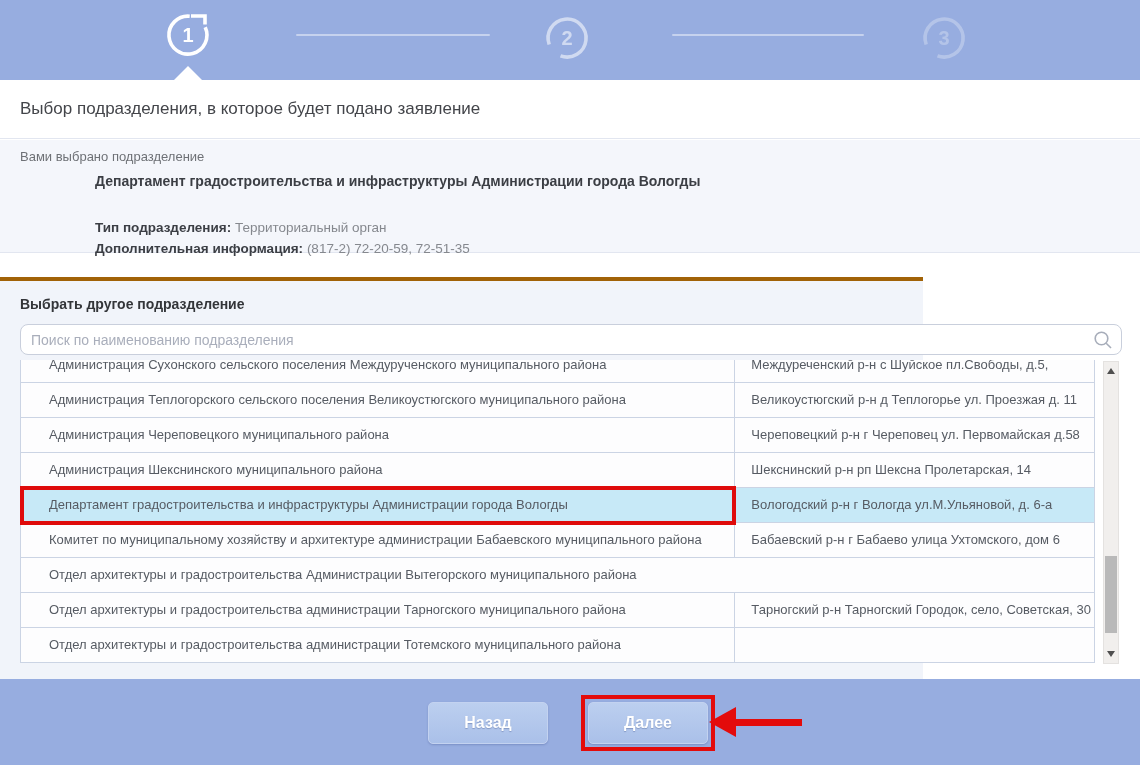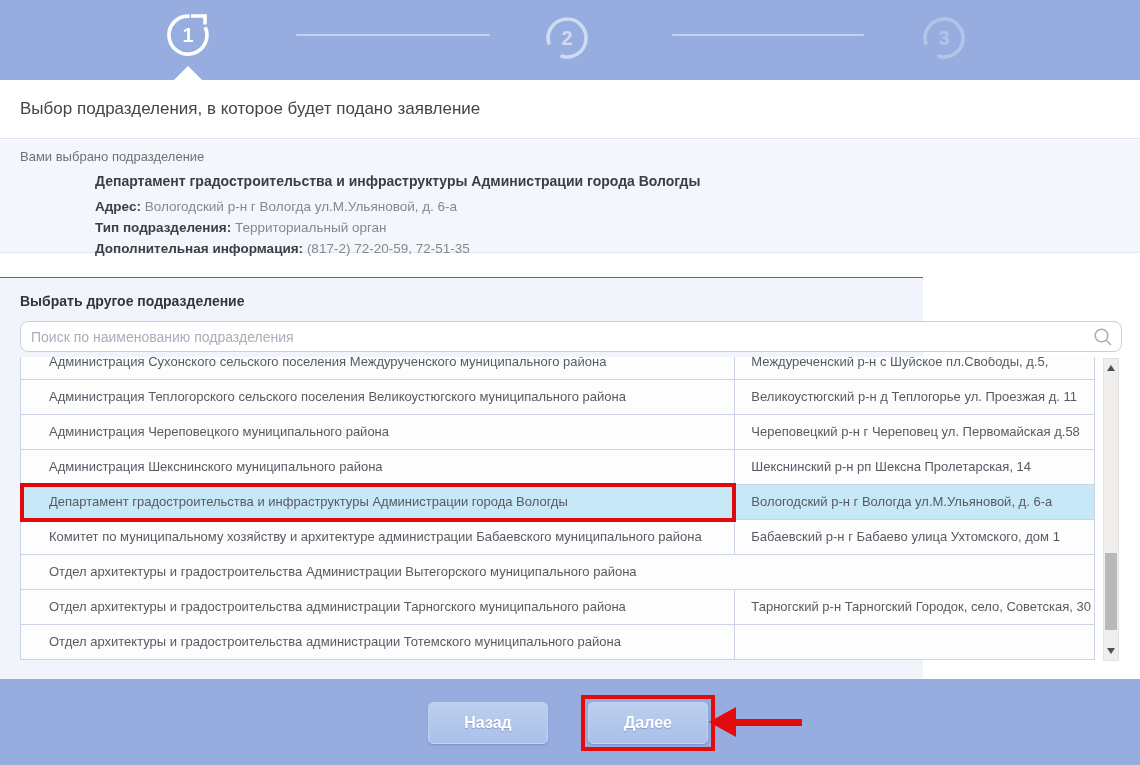--- a/index.html
+++ b/index.html
@@ -25,21 +25,21 @@
 
   
   .info-section { position:absolute; left:0; top:140px; width:1140px; height:113px; background:#f4f6fb; border-bottom:1px solid #e2e6f0; }
   .info-intro { position:absolute; left:20px; top:9px; font-size:13px; color:#6e7176; }
   .info-name  { position:absolute; left:95px; top:33px; font-size:14px; font-weight:bold; color:#3b3e44; }
   .info-line  { position:absolute; left:95px; font-size:13.5px; color:#85888e; }
   .info-line b { color:#3b3e44; }
   .il1 { top:59px; } .il2 { top:80px; } .il3 { top:101px; }
 
   
-  .select-section { position:absolute; left:0; top:277px; width:923px; height:402px; background:#f1f4fa; border-top:1px solid #a16207; }
+  .select-section { position:absolute; left:0; top:277px; width:923px; height:402px; background:#f1f4fa; border-top:4px solid #a16207; }
   .select-heading { position:absolute; left:20px; top:15px; font-size:14px; font-weight:bold; color:#333539; }
   .search-wrap { position:absolute; left:20px; top:43px; width:1102px; height:31px; }
   .search-input { width:100%; height:100%; border:1px solid #c9cfdc; border-radius:8px; background:#ffffff;
                   padding:0 34px 0 10px; font-size:14px; color:#555; font-family:"Liberation Sans", sans-serif; }
   .search-input::placeholder { color:#a9aebb; }
   .search-icon { position:absolute; right:8px; top:5px; }
 
   
   .table-wrap { position:absolute; left:20px; top:79px; width:1075px; height:303px; overflow:hidden;
                 border-left:1px solid #cbd4e4; border-right:1px solid #cbd4e4; background:#fdfdfe; }
@@ -99,24 +99,20 @@
     <div class="notch"></div>
   </div>
 
   <div class="title-section">
     <div class="page-title">Выбор подразделения, в которое будет подано заявление</div>
   </div>
 
   <div class="info-section">
     <div class="info-intro">Вами выбрано подразделение</div>
     <div class="info-name">Департамент градостроительства и инфраструктуры Администрации города Вологды</div>
-    <div class="info-line il1">
-      <b>Адрес:</b>
-      <span>Вологодский р-н г Вологда ул.М.Ульяновой, д. 6-а</span>
-    </div>
     <div class="info-line il2">
       <b>Тип подразделения:</b>
       <span>Территориальный орган</span>
     </div>
     <div class="info-line il3">
       <b>Дополнительная информация:</b>
       <span>(817-2) 72-20-59, 72-51-35</span>
     </div>
   </div>
 
@@ -148,21 +144,21 @@
           <div class="trow">
             <div class="cell name">Администрация Шекснинского муниципального района</div>
             <div class="cell addr">Шекснинский р-н рп Шексна Пролетарская, 14</div>
           </div>
           <div class="trow selected">
             <div class="cell name">Департамент градостроительства и инфраструктуры Администрации города Вологды</div>
             <div class="cell addr">Вологодский р-н г Вологда ул.М.Ульяновой, д. 6-а</div>
           </div>
           <div class="trow">
             <div class="cell name">Комитет по муниципальному хозяйству и архитектуре администрации Бабаевского муниципального района</div>
-            <div class="cell addr">Бабаевский р-н г Бабаево улица Ухтомского, дом 1</div>
+            <div class="cell addr">Бабаевский р-н г Бабаево улица Ухтомского, дом 6</div>
           </div>
           <div class="trow">
             <div class="cell name">Отдел архитектуры и градостроительства Администрации Вытегорского муниципального района</div>
           </div>
           <div class="trow">
             <div class="cell name">Отдел архитектуры и градостроительства администрации Тарногского муниципального района</div>
             <div class="cell addr">Тарногский р-н Тарногский Городок, село, Советская, 30</div>
           </div>
           <div class="trow">
             <div class="cell name">Отдел архитектуры и градостроительства администрации Тотемского муниципального района</div>

